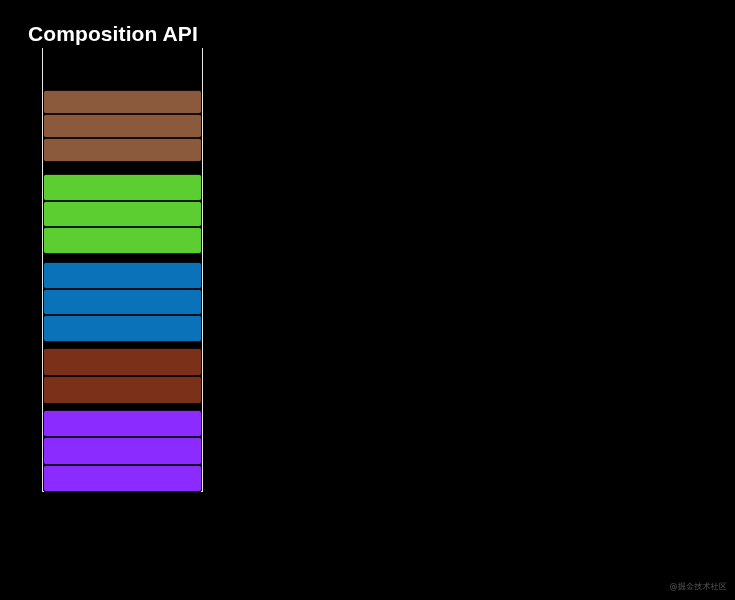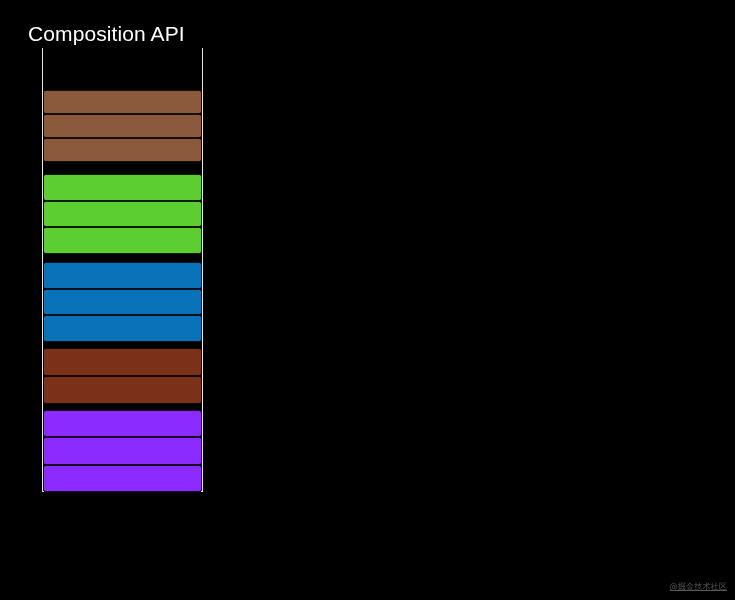--- a/index.html
+++ b/index.html
@@ -15,21 +15,21 @@
     font-family: "Liberation Sans", sans-serif;
     -webkit-font-smoothing: antialiased;
   }
 
   #page-title {
     position: absolute;
     left: 28px;
     top: 21px;
     color: #ffffff;
     font-size: 21px;
-    font-weight: 400;
+    font-weight: 700;
     letter-spacing: 0.1px;
     line-height: 25px;
     white-space: nowrap;
   }
 
   
   #chart-area {
     position: absolute;
     left: 42px;
     top: 48px;
@@ -77,21 +77,20 @@
   #watermark {
     position: absolute;
     right: 8px;
     bottom: 8px;
     color: #5a5a5a;
     font-size: 8px;
     line-height: 10px;
     letter-spacing: 0.2px;
     white-space: nowrap;
     font-family: "DejaVu Sans", sans-serif;
-    text-decoration: underline;
   }
 </style>
 </head>
 <body>
 
 <div id="page-title">Composition API</div>
 
 <div id="chart-area">
 
   <div id="chart-frame"></div>

